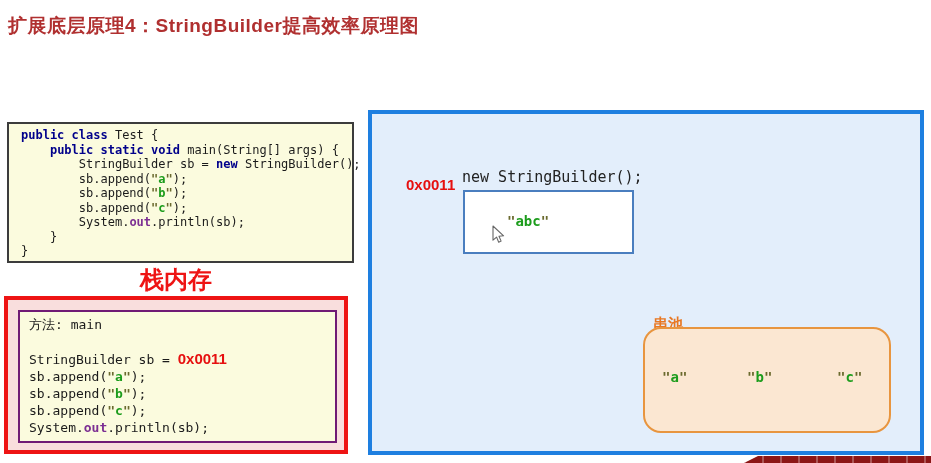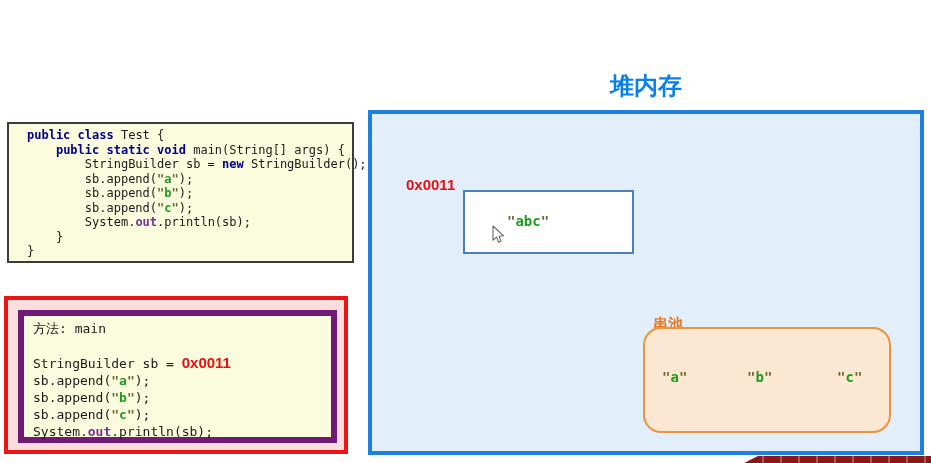--- a/index.html
+++ b/index.html
@@ -20,29 +20,29 @@
   
   .codefont{font-family:"DejaVu Sans Mono","Liberation Mono",monospace;white-space:pre;}
   .t-p{color:#1b1b1b;}
   .t-k{color:var(--keyword-navy);font-weight:bold;}
   .t-q{color:var(--quote-olive);font-weight:bold;}
   .t-g{color:var(--string-green);font-weight:bold;}
   .t-o{color:var(--out-purple);font-weight:bold;}
   .t-a{color:var(--address-red);font-weight:bold;font-family:"Liberation Sans",sans-serif;}
 
   .code-box{position:absolute;left:7px;top:122px;width:347px;height:141px;box-sizing:border-box;
-    background:var(--code-fill);border:2px solid #3c3c3c;padding:4px 0 0 18px;
+    background:var(--code-fill);border:2px solid #3c3c3c;padding:4px 0 0 12px;
     font-size:12px;line-height:14.5px;margin:0;}
 
   .stack-title{position:absolute;left:4px;top:264px;width:344px;text-align:center;
     font-size:24px;font-weight:bold;color:var(--stack-red);}
   .stack-box{position:absolute;left:4px;top:296px;width:344px;height:158px;box-sizing:border-box;
     border:4px solid var(--stack-red);background:var(--stack-fill);}
   .stack-frame{position:absolute;left:10px;top:10px;width:319px;height:133px;box-sizing:border-box;
-    background:var(--code-fill);border:6px solid #701a75;padding:4px 0 0 9px;
+    background:var(--code-fill);border:2px solid #701a75;padding:4px 0 0 9px;
     font-size:13px;line-height:17px;margin:0;}
   .stack-frame .t-a{font-size:15px;}
 
   .heap-title{position:absolute;left:368px;top:70px;width:556px;text-align:center;
     font-size:24px;font-weight:bold;color:var(--heap-title-blue);}
   .heap-box{position:absolute;left:368px;top:110px;width:556px;height:345px;box-sizing:border-box;
     border:4px solid var(--heap-blue);background:var(--heap-fill);}
 
   .heap-address{position:absolute;left:34px;top:62px;font-size:15px;font-weight:bold;
     color:var(--address-red);}
@@ -63,34 +63,36 @@
   .banner{position:absolute;left:744px;top:456px;width:187px;height:7px;
     background:var(--banner-dark-red);
     background-image:repeating-linear-gradient(90deg,rgba(255,255,255,0.28) 0 2px,rgba(255,255,255,0) 2px 18px);
     clip-path:polygon(14px 0,100% 0,100% 100%,0 100%);}
 </style>
 </head>
 <body>
 
 <div class="slide">
 
+  <div class="slide-title">扩展底层原理4：StringBuilder提高效率原理图</div>
 
   <pre class="code-box codefont"><div class="code-line"><span class="t-k">public class</span><span class="t-p"> Test {</span></div><div class="code-line"><span class="t-p">    </span><span class="t-k">public static void</span><span class="t-p"> main(String[] args) {</span></div><div class="code-line"><span class="t-p">        StringBuilder sb = </span><span class="t-k">new</span><span class="t-p"> StringBuilder();</span></div><div class="code-line"><span class="t-p">        sb.append(</span><span class="t-q">"</span><span class="t-g">a</span><span class="t-q">"</span><span class="t-p">);</span></div><div class="code-line"><span class="t-p">        sb.append(</span><span class="t-q">"</span><span class="t-g">b</span><span class="t-q">"</span><span class="t-p">);</span></div><div class="code-line"><span class="t-p">        sb.append(</span><span class="t-q">"</span><span class="t-g">c</span><span class="t-q">"</span><span class="t-p">);</span></div><div class="code-line"><span class="t-p">        System.</span><span class="t-o">out</span><span class="t-p">.println(sb);</span></div><div class="code-line"><span class="t-p">    }</span></div><div class="code-line"><span class="t-p">}</span></div></pre>
 
+  <div class="stack-title">栈内存</div>
 
   <div class="stack-box">
     <pre class="stack-frame codefont"><div class="code-line"><span class="t-p">方法: main</span></div><div class="code-line">&nbsp;</div><div class="code-line"><span class="t-p">StringBuilder sb = </span><span class="t-a">0x0011</span></div><div class="code-line"><span class="t-p">sb.append(</span><span class="t-q">"</span><span class="t-g">a</span><span class="t-q">"</span><span class="t-p">);</span></div><div class="code-line"><span class="t-p">sb.append(</span><span class="t-q">"</span><span class="t-g">b</span><span class="t-q">"</span><span class="t-p">);</span></div><div class="code-line"><span class="t-p">sb.append(</span><span class="t-q">"</span><span class="t-g">c</span><span class="t-q">"</span><span class="t-p">);</span></div><div class="code-line"><span class="t-p">System.</span><span class="t-o">out</span><span class="t-p">.println(sb);</span></div></pre>
   </div>
 
-  <div class="heap-title">堆内存</div>
 
   <div class="heap-box">
 
     <div class="heap-address">0x0011</div>
 
+    <pre class="new-expr codefont">new StringBuilder();</pre>
 
     <div class="sb-box">
       <pre class="sb-value codefont"><span class="t-q">"</span><span class="t-g">abc</span><span class="t-q">"</span></pre>
       <span class="cursor">
         <svg width="13" height="19" viewBox="0 0 13 19">
           <path d="M1,1 L1,15.2 L4.6,12.1 L6.7,17.2 L9.1,16.1 L7.0,11.2 L11.6,10.8 Z" fill="#ffffff" stroke="#666666" stroke-width="1.1" stroke-linejoin="round"></path>
         </svg>
       </span>
     </div>
 

